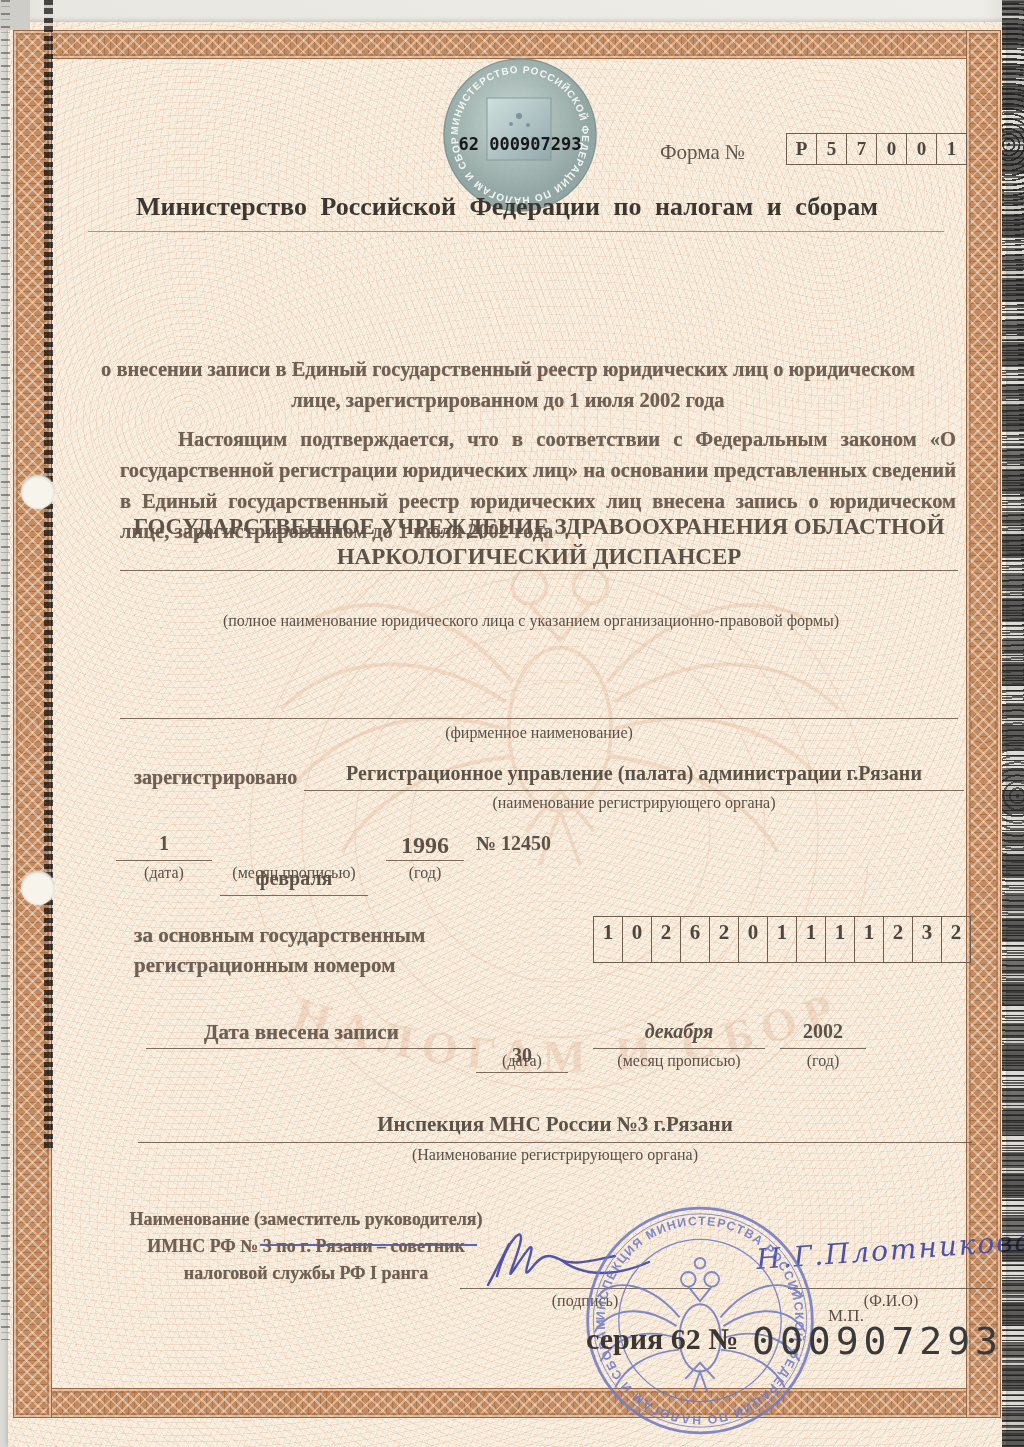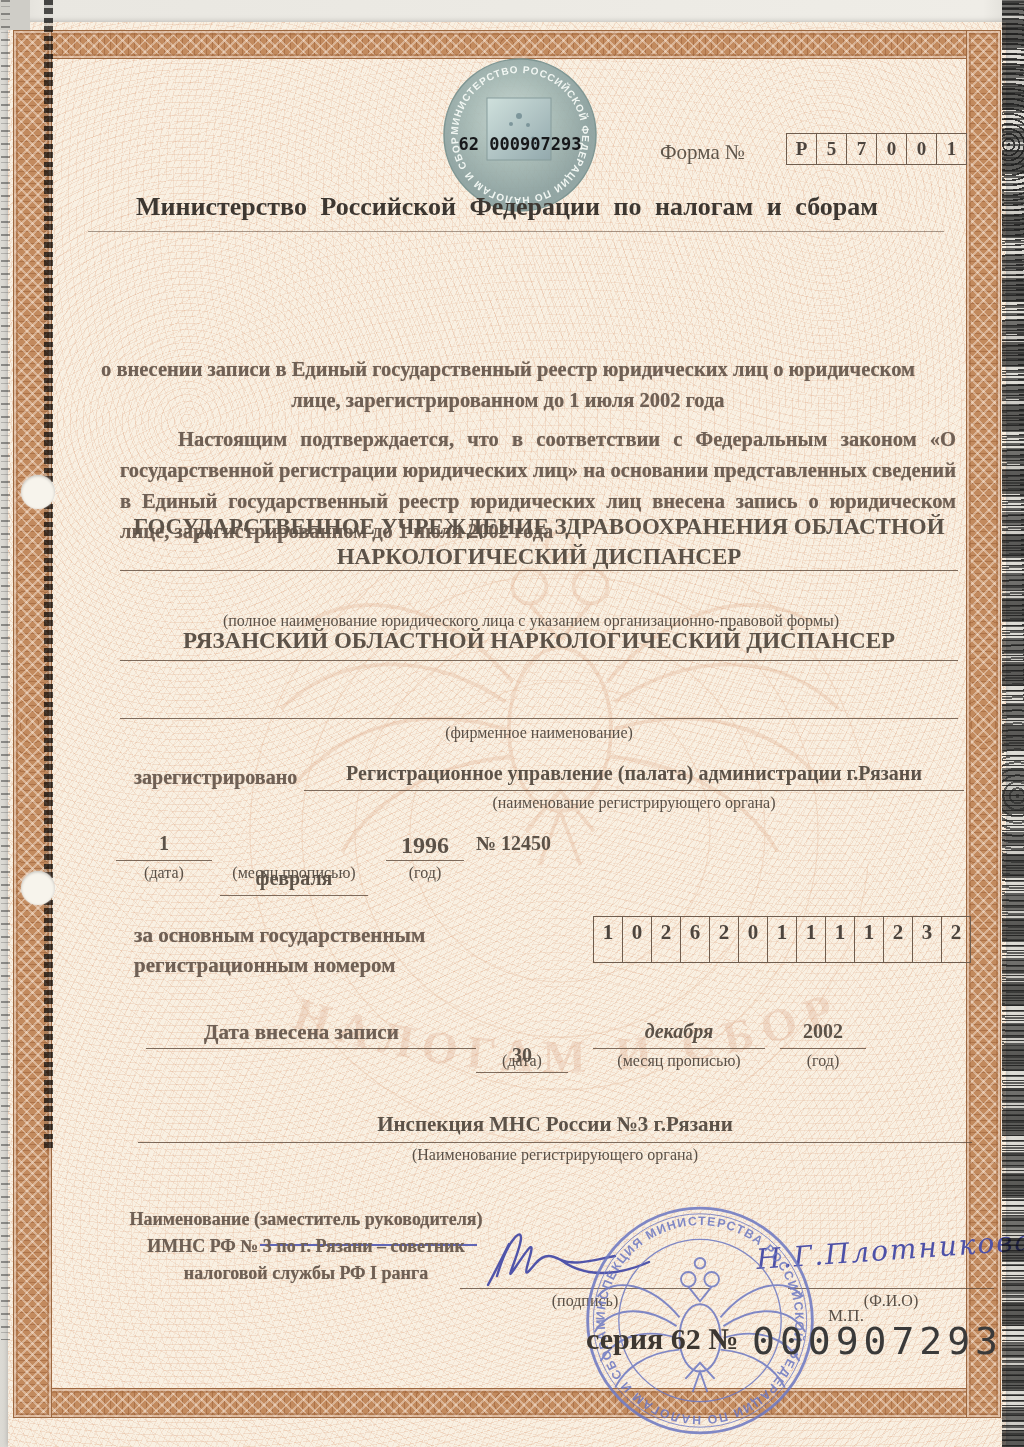--- a/index.html
+++ b/index.html
@@ -138,21 +138,20 @@
 
     <div class="abs center dark" style="left:60px;top:170px;width:878px;font-size:26px;font-weight:700;word-spacing:7px;">Министерство  Российской  Федерации  по  налогам  и  сборам</div>
     <div class="rule" style="left:80px;top:209px;width:856px;border-bottom-color:rgba(100,80,65,.55);"></div>
 
     <div class="abs center engr" style="left:90px;top:332px;width:820px;font-size:20.5px;line-height:1.5;">о внесении записи в Единый государственный реестр юридических лиц о юридическом лице, зарегистрированном до 1 июля 2002 года</div>
     <div class="abs engr" style="left:112px;top:402px;width:836px;font-size:20.5px;line-height:1.5;text-align:justify;text-indent:58px;">Настоящим подтверждается, что в соответствии с Федеральным законом «О государственной регистрации юридических лиц» на основании представленных сведений в Единый государственный реестр юридических лиц внесена запись о юридическом лице, зарегистрированном до 1 июля 2002 года</div>
 
     <div class="val" style="left:112px;top:488px;width:838px;height:58px;font-size:23px;line-height:1.3;padding-top:2px;font-family:Liberation Serif, serif;">ГОСУДАРСТВЕННОЕ УЧРЕЖДЕНИЕ ЗДРАВООХРАНЕНИЯ ОБЛАСТНОЙ НАРКОЛОГИЧЕСКИЙ ДИСПАНСЕР</div>
     <div class="cap" style="left:104px;top:578px;width:838px;margin-top:12px;">(полное наименование юридического лица с указанием организационно-правовой формы)</div>
 
-    <div class="val" style="left:112px;top:606px;width:838px;height:32px;font-size:23px;">РЯЗАНСКИЙ ОБЛАСТНОЙ НАРКОЛОГИЧЕСКИЙ ДИСПАНСЕР</div>
 
     <div class="val" style="left:112px;top:670px;width:838px;height:26px;font-size:21px;"></div>
     <div class="cap" style="left:112px;top:702px;width:838px;">(фирменное наименование)</div>
 
     <div class="abs engr" style="left:126px;top:744px;font-size:20px;">зарегистрировано</div>
     <div class="val" style="left:296px;top:740px;width:660px;height:28px;font-size:20px;">Регистрационное управление (палата) администрации г.Рязани</div>
     <div class="cap" style="left:296px;top:772px;width:660px;">(наименование регистрирующего органа)</div>
 
     <div class="val" style="left:108px;top:810px;width:96px;height:28px;font-size:20px;">1</div>
     <div class="cap" style="left:108px;top:842px;width:96px;">(дата)</div>

